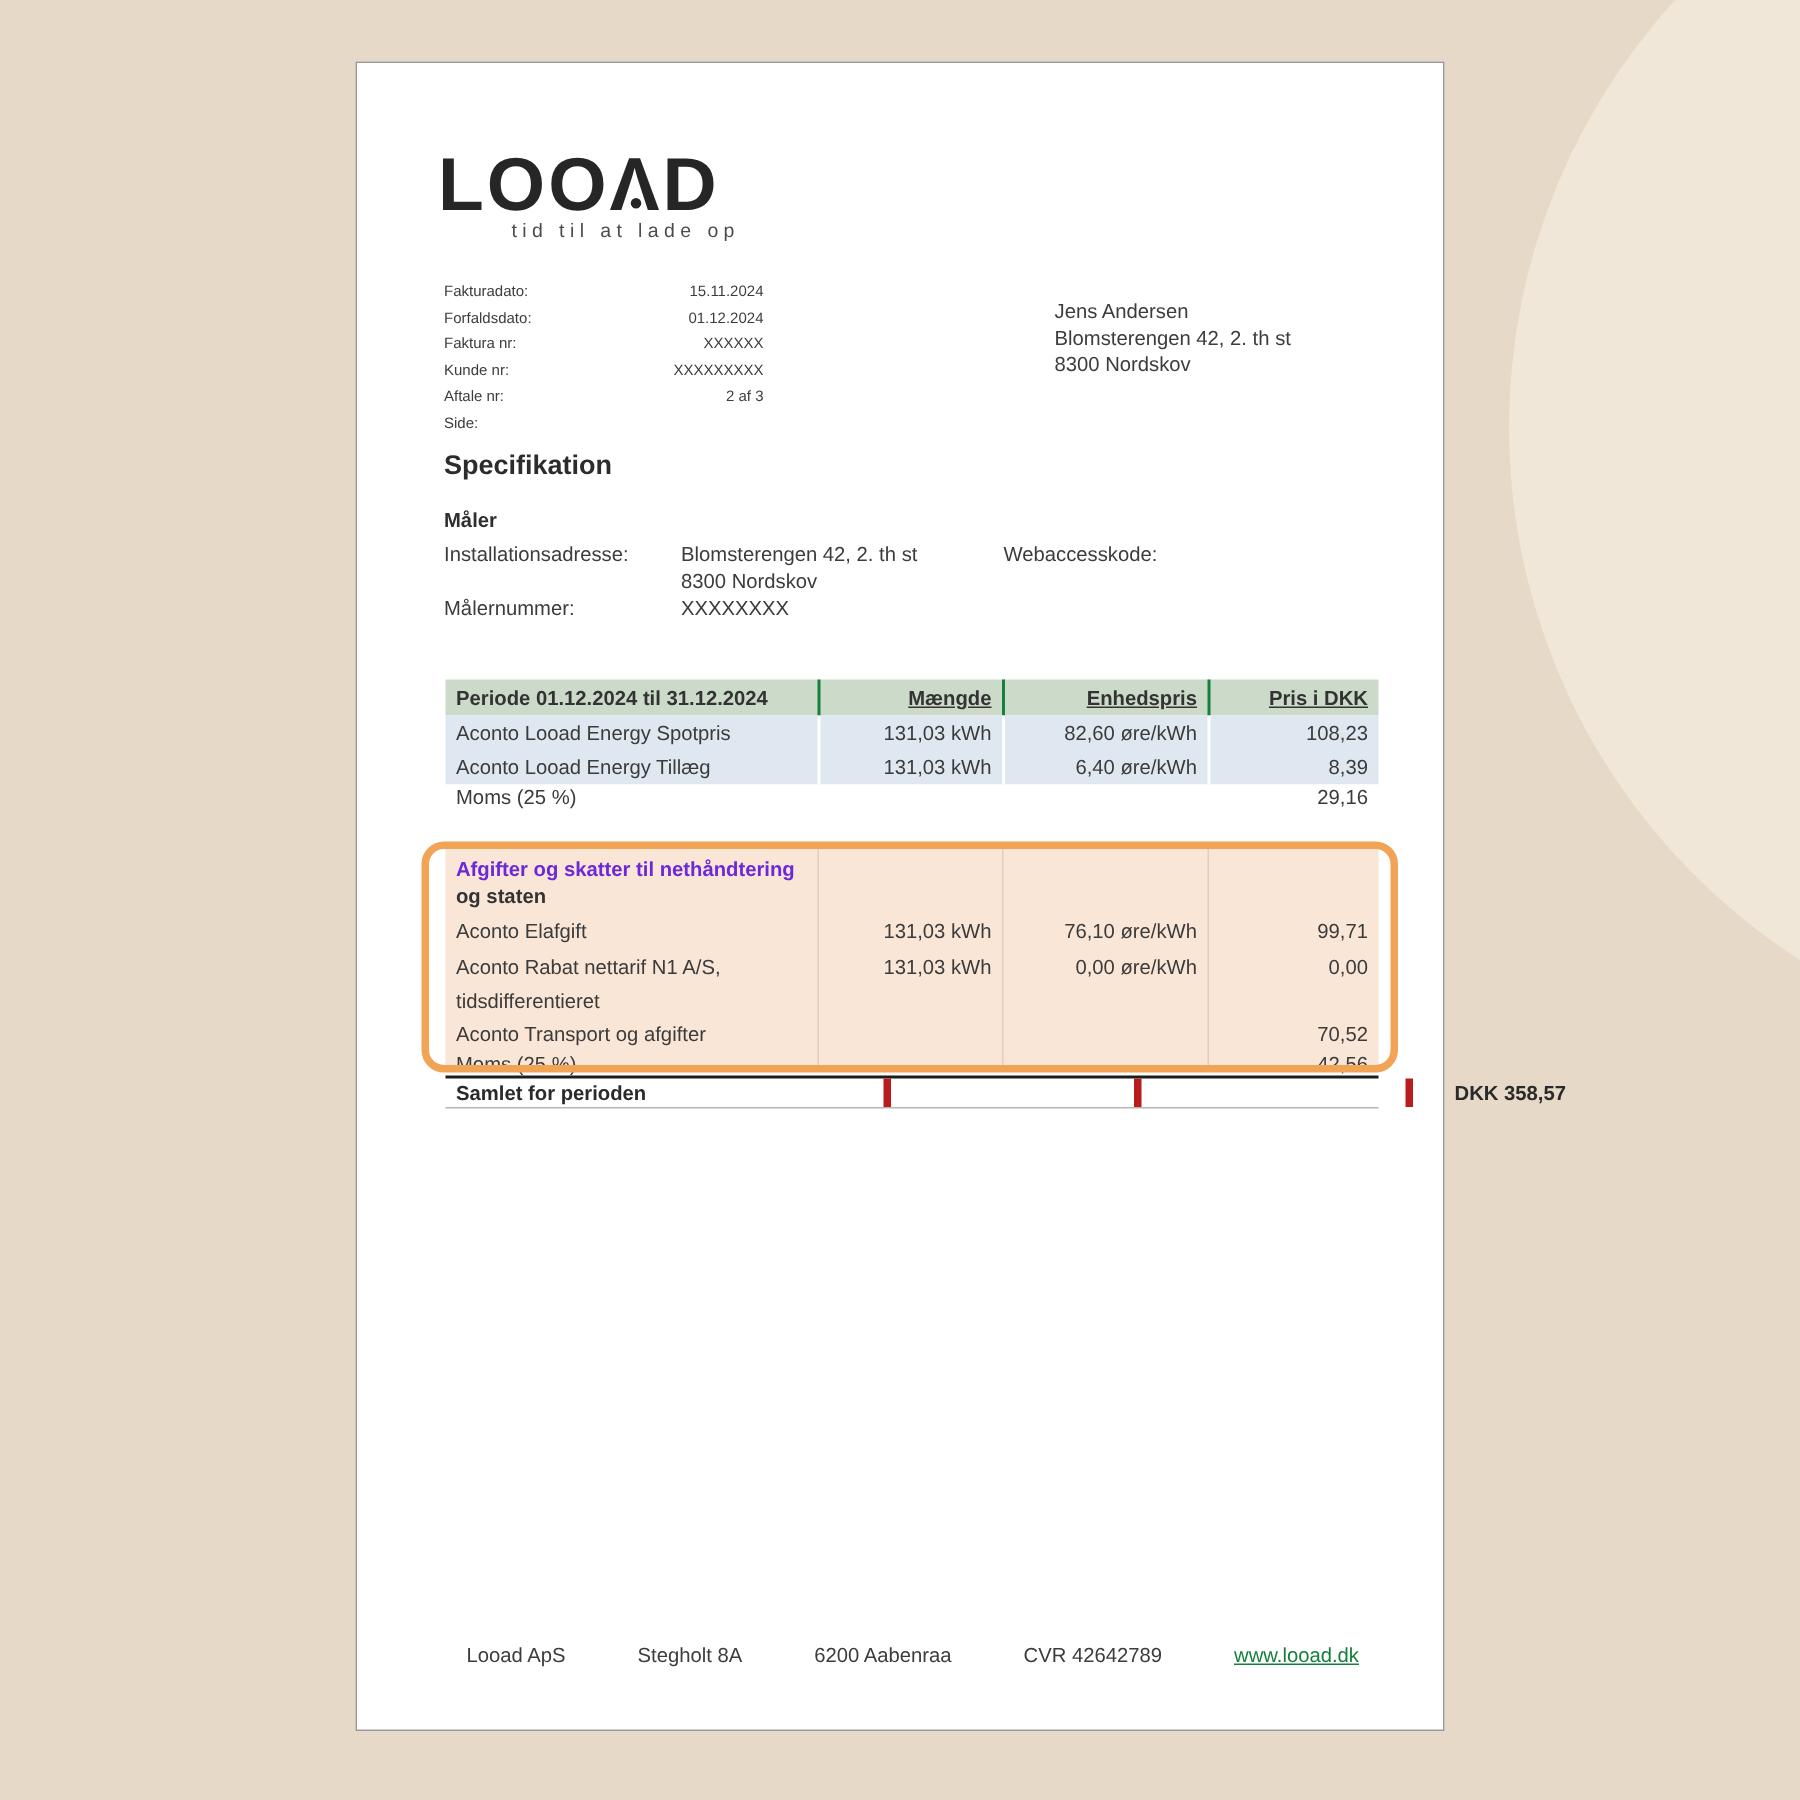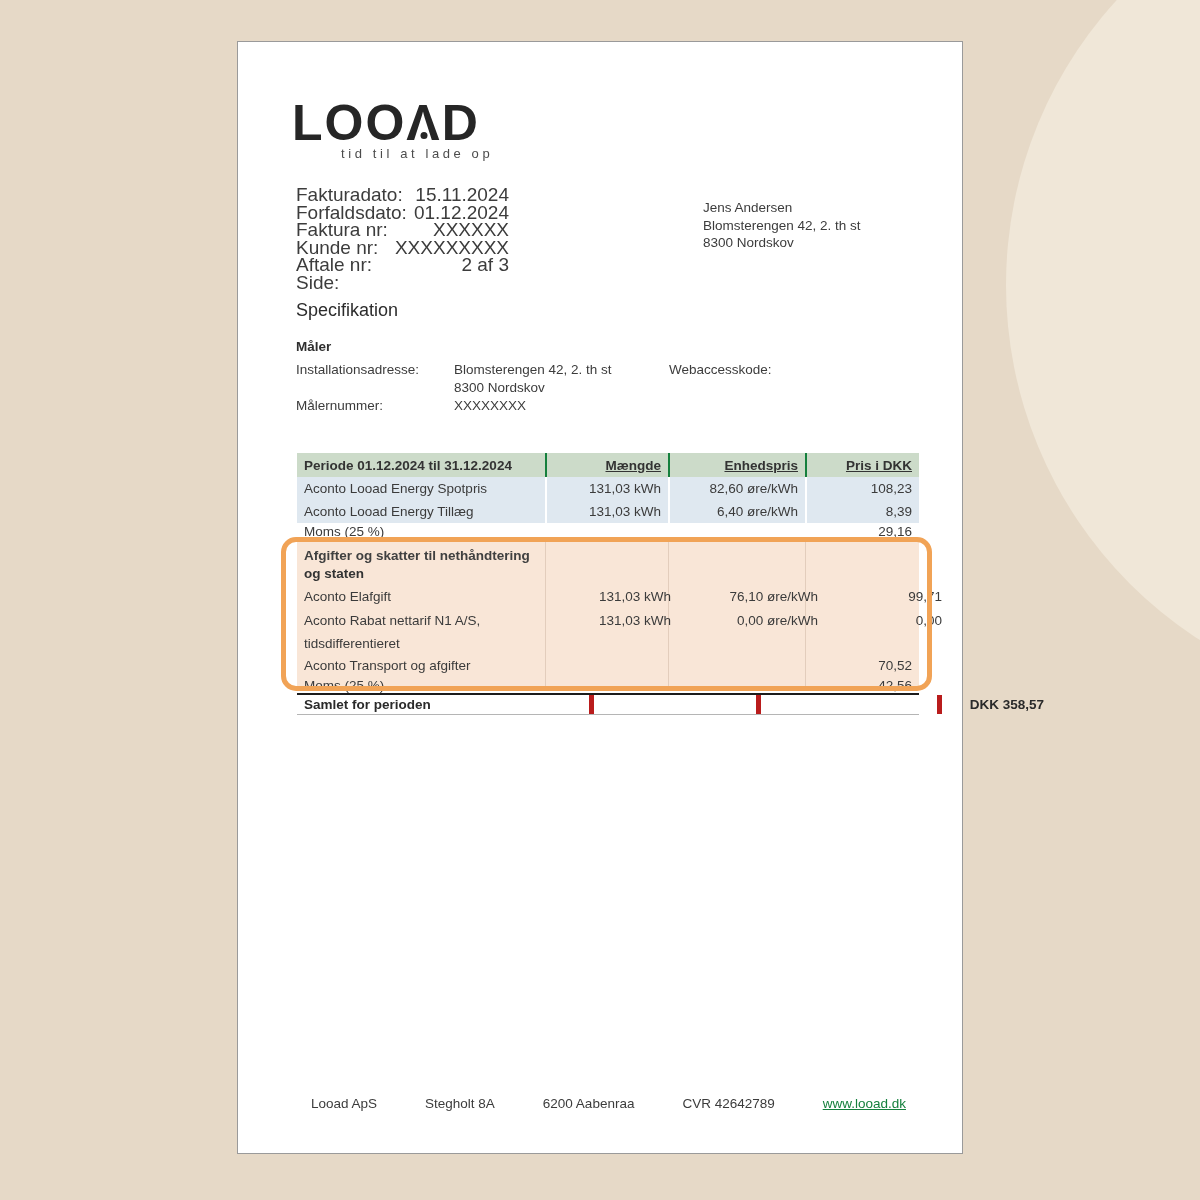--- a/index.html
+++ b/index.html
@@ -25,26 +25,26 @@
   .logo-a{position:relative;display:inline-block;}
   .logo-a::after{
     content:'';position:absolute;left:50%;transform:translateX(-50%);
     bottom:9px;width:7px;height:7px;border-radius:50%;background:#262626;
   }
   .tagline{
     position:absolute;left:103px;top:104px;
     font-size:13px;letter-spacing:3.6px;color:#4c4c4c;
   }
   
-  .meta{position:absolute;left:58px;top:144px;width:213px;font-size:19px;}
+  .meta{position:absolute;left:58px;top:144px;width:213px;font-size:10px;}
   .meta-row{display:flex;justify-content:space-between;line-height:17.5px;}
   
   .recipient{position:absolute;left:465px;top:157px;font-size:13.5px;line-height:17.5px;}
   
-  .spec-title{position:absolute;left:58px;top:258px;font-size:18px;font-weight:normal;color:#2c2c2c;}
+  .spec-title{position:absolute;left:58px;top:258px;font-size:18px;font-weight:bold;color:#2c2c2c;}
   
   .meter{position:absolute;left:58px;top:296px;width:623px;font-size:13.5px;}
   .meter-heading{font-weight:bold;color:#2f2f2f;line-height:18px;margin-bottom:5px;}
   .info-row{display:grid;grid-template-columns:158px 215px 188px 1fr;line-height:18px;}
   .info-row .r{text-align:right;}
   
   .spec-table{position:absolute;left:59px;top:411px;width:622px;font-size:13.5px;color:#3b3b3b;}
   .trow{display:grid;grid-template-columns:248px 123px 137px 114px;align-items:center;box-sizing:border-box;}
   .trow .c1{padding-left:7px;}
   .trow .c2,.trow .c3,.trow .c4{text-align:right;padding-right:7px;}
@@ -53,23 +53,23 @@
   .rblue{background:#dfe8f0;height:23px;}
   .rblue .c2,.rblue .c3,.rblue .c4{border-left:2px solid #ffffff;height:100%;display:flex;align-items:center;justify-content:flex-end;box-sizing:border-box;}
   .rwhite{background:#ffffff;height:17px;}
   
   .hl{position:relative;background:#f9e6d7;height:148px;}
   .hl-vline{position:absolute;top:0;bottom:0;width:1px;background:rgba(125,95,65,0.18);}
   .hl-border{
     position:absolute;left:-16px;right:-13px;top:-3px;bottom:-3px;
     border:5px solid #f1a356;border-radius:15px;pointer-events:none;
   }
-  .hl-heading{font-weight:bold;color:#404040;line-height:17px;padding:7px 0 1px 7px;position:relative;}
+  .hl-heading{font-weight:bold;color:#6d28d9;line-height:17px;padding:7px 0 1px 7px;position:relative;margin-top:24px;}
   .hl-heading2{font-weight:bold;color:#333;line-height:17px;padding:0 0 2px 7px;position:relative;}
-  .hr24{height:24px;position:relative;gap:10px;}
+  .hr24{height:24px;position:relative;}
   .hr22{height:22px;position:relative;}
   .hr19{height:19px;position:relative;}
   .spacer{height:5px;}
   .total{background:#fff;height:22px;border-top:2px solid #1c1c1c;border-bottom:1px solid #b5b5b5;gap:44px;}
   .total .c1{font-weight:bold;color:#2a2a2a;}
   .total .c4{font-weight:bold;color:#2a2a2a;}
   .total .c2,.total .c3,.total .c4{border-left:5px solid #b91c1c;height:100%;display:flex;align-items:center;justify-content:flex-end;box-sizing:border-box;}
   
   .footer{position:absolute;left:73px;top:1054px;width:595px;display:flex;justify-content:space-between;font-size:13.5px;color:#3c3c3c;}
   .footer a{color:#15803d;text-decoration:underline;}

